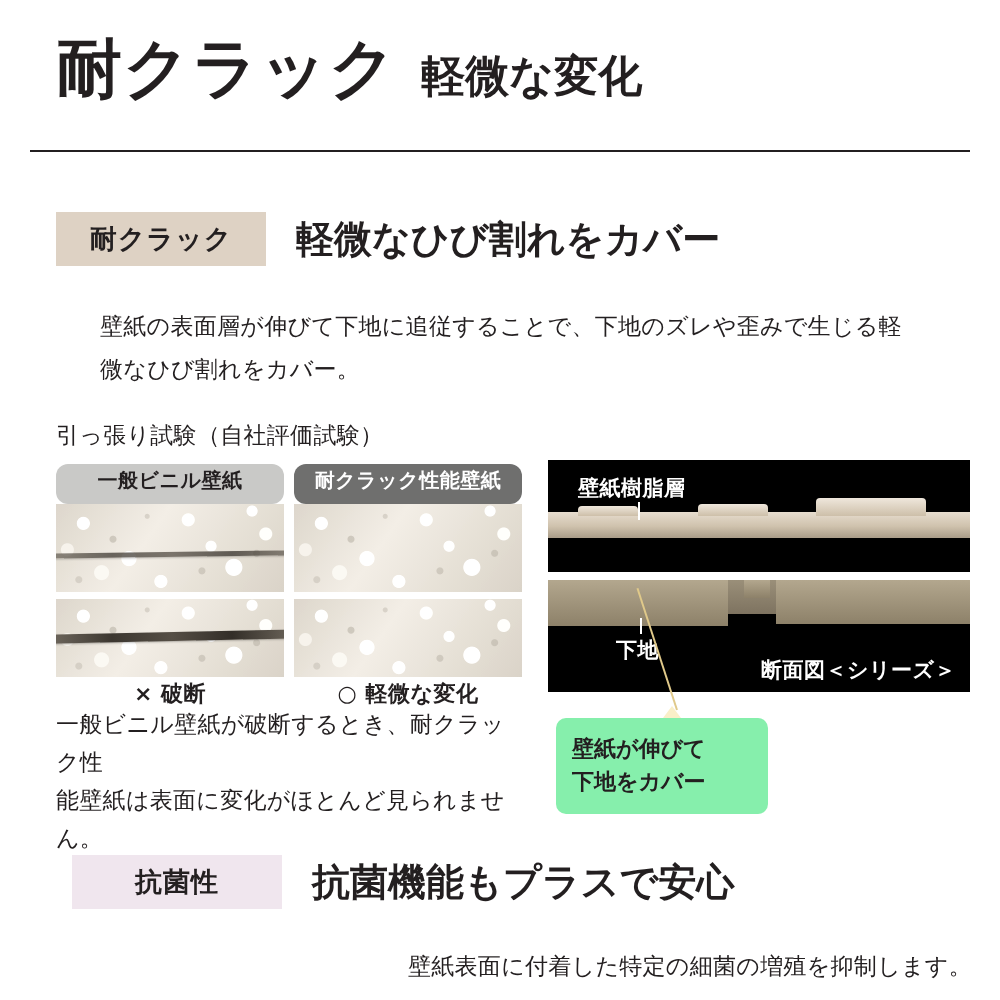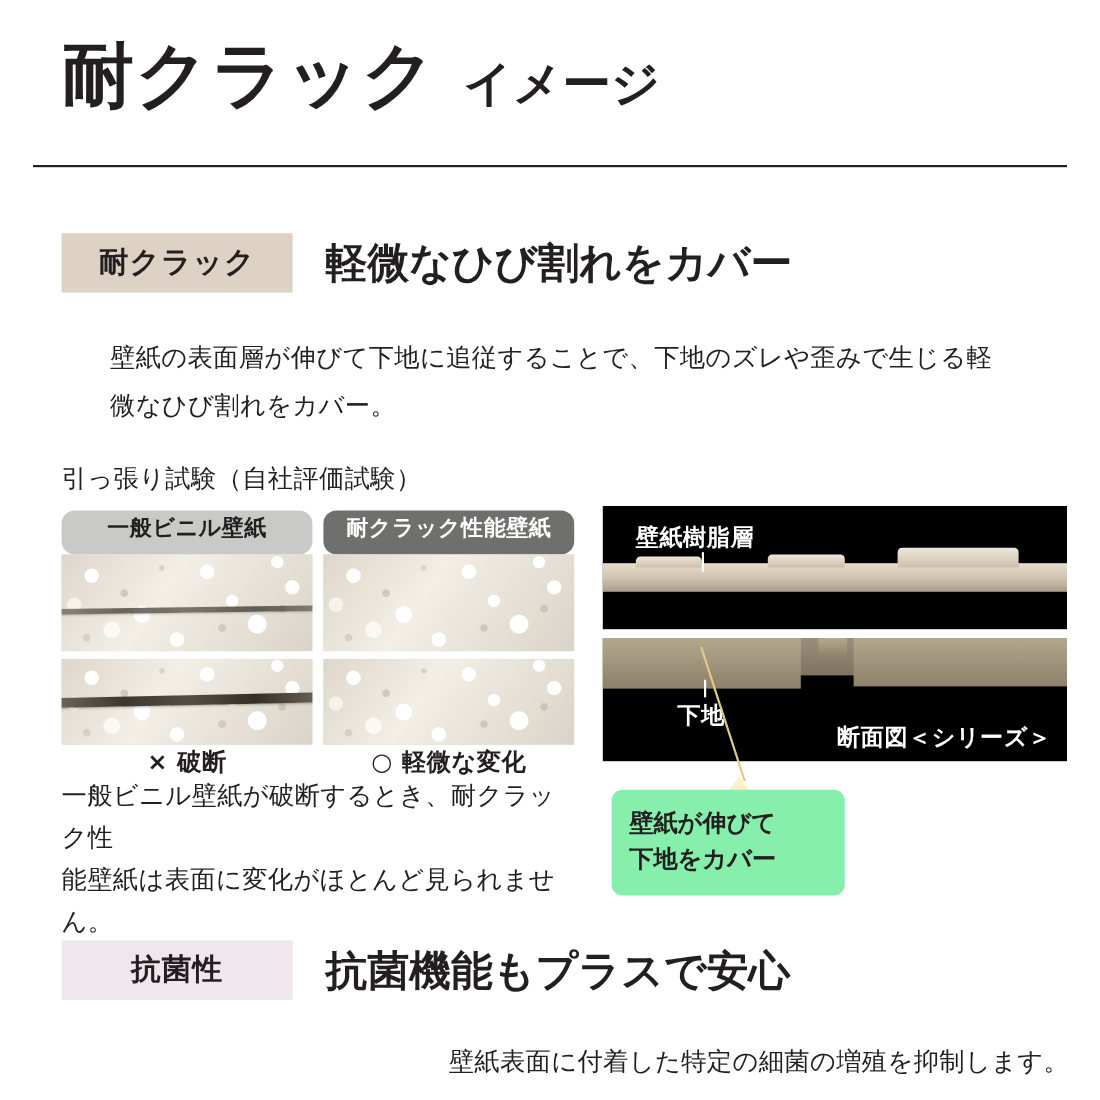--- a/index.html
+++ b/index.html
@@ -308,21 +308,21 @@
     transform: rotate(-18deg);
     transform-origin: bottom center;
   }
 </style>
 </head>
 <body>
 
 <div class="header">
   <div class="header-inner">
     <span class="title-main">耐クラック</span>
-    <span class="title-sub">イメージ</span>
+    <span class="title-sub">軽微な変化</span>
   </div>
 </div>
 <div class="header-rule"></div>
 
 <div class="section-head" style="left:56px; top:212px;">
   <span class="tag tag-crack">耐クラック</span>
   <span class="section-title">軽微なひび割れをカバー</span>
 </div>
 
 <div class="para" style="left:56px; top:305px; width:916px;margin-left:44px;">
@@ -386,18 +386,18 @@
   </div>
 </div>
 
 <div class="callout-line"></div>
 <div class="callout-tail"></div>
 <div class="callout">
   <div>壁紙が伸びて</div>
   <div>下地をカバー</div>
 </div>
 
-<div class="section-head" style="left:56px; top:855px;">
+<div class="section-head" style="left:72px; top:855px;">
   <span class="tag tag-anti">抗菌性</span>
   <span class="section-title">抗菌機能もプラスで安心</span>
 </div>
 
 <div class="para" style="left:56px; top:945px; width:916px;text-align:right;">壁紙表面に付着した特定の細菌の増殖を抑制します。</div>
 
 </body></html>

